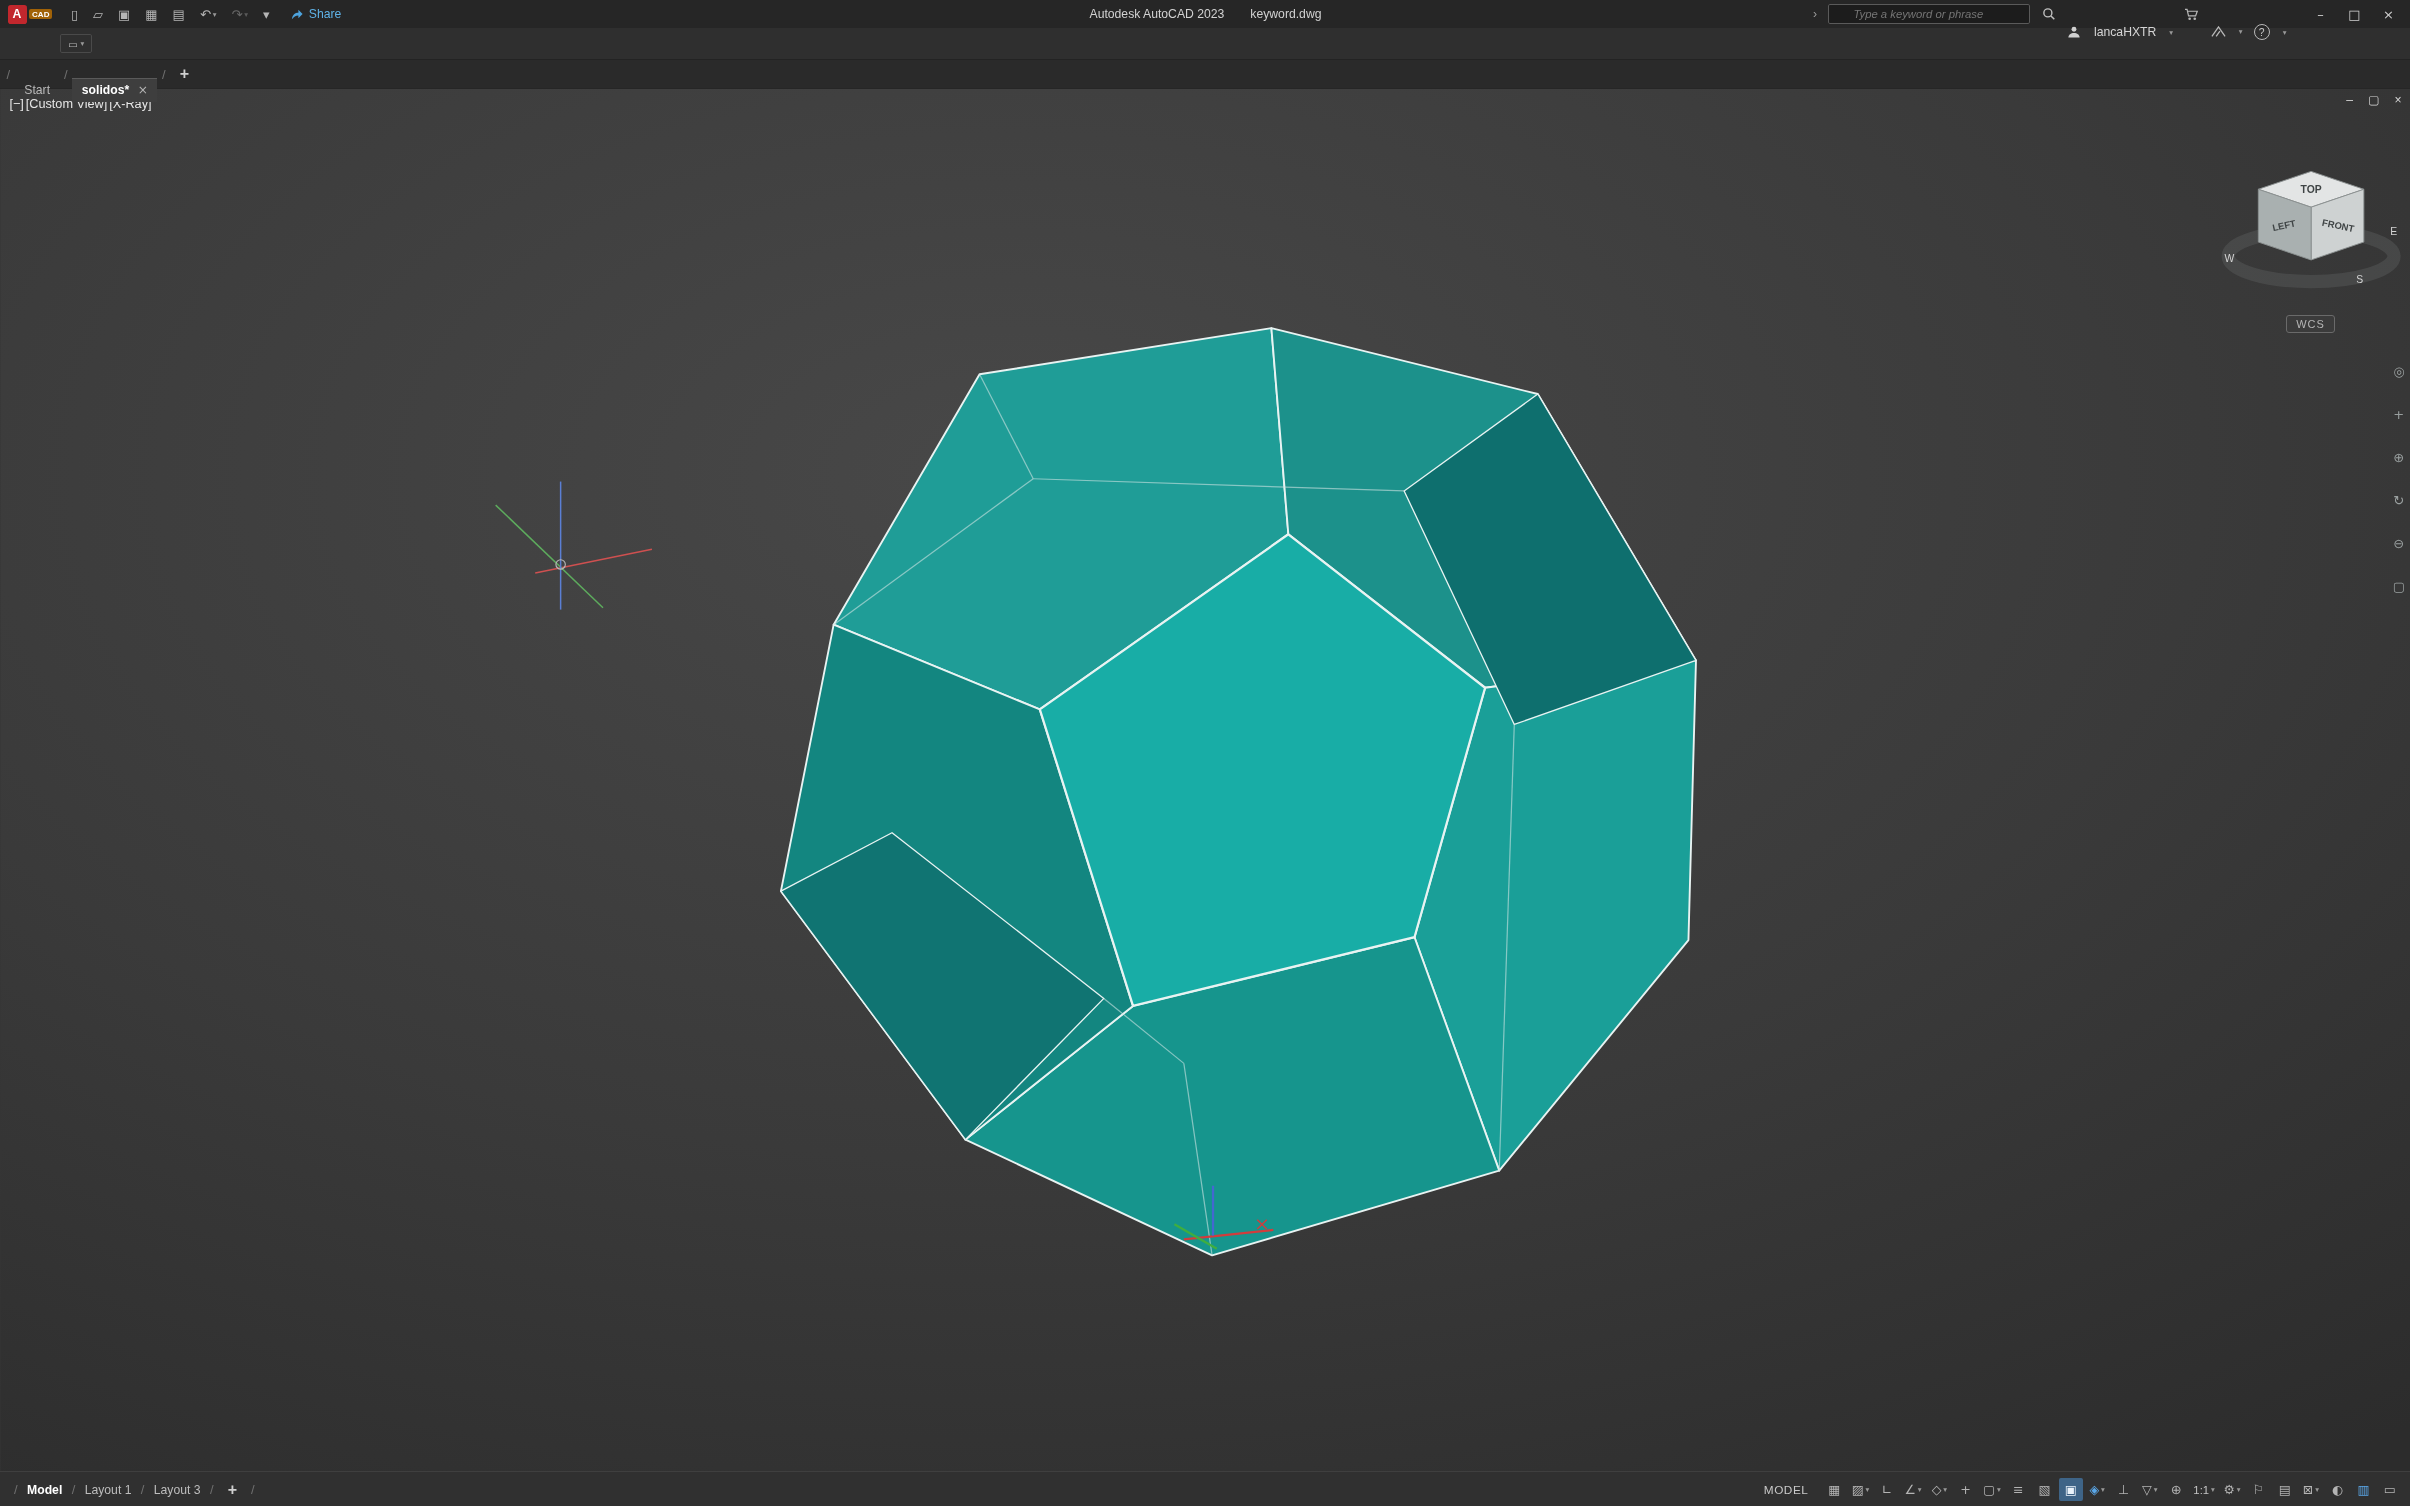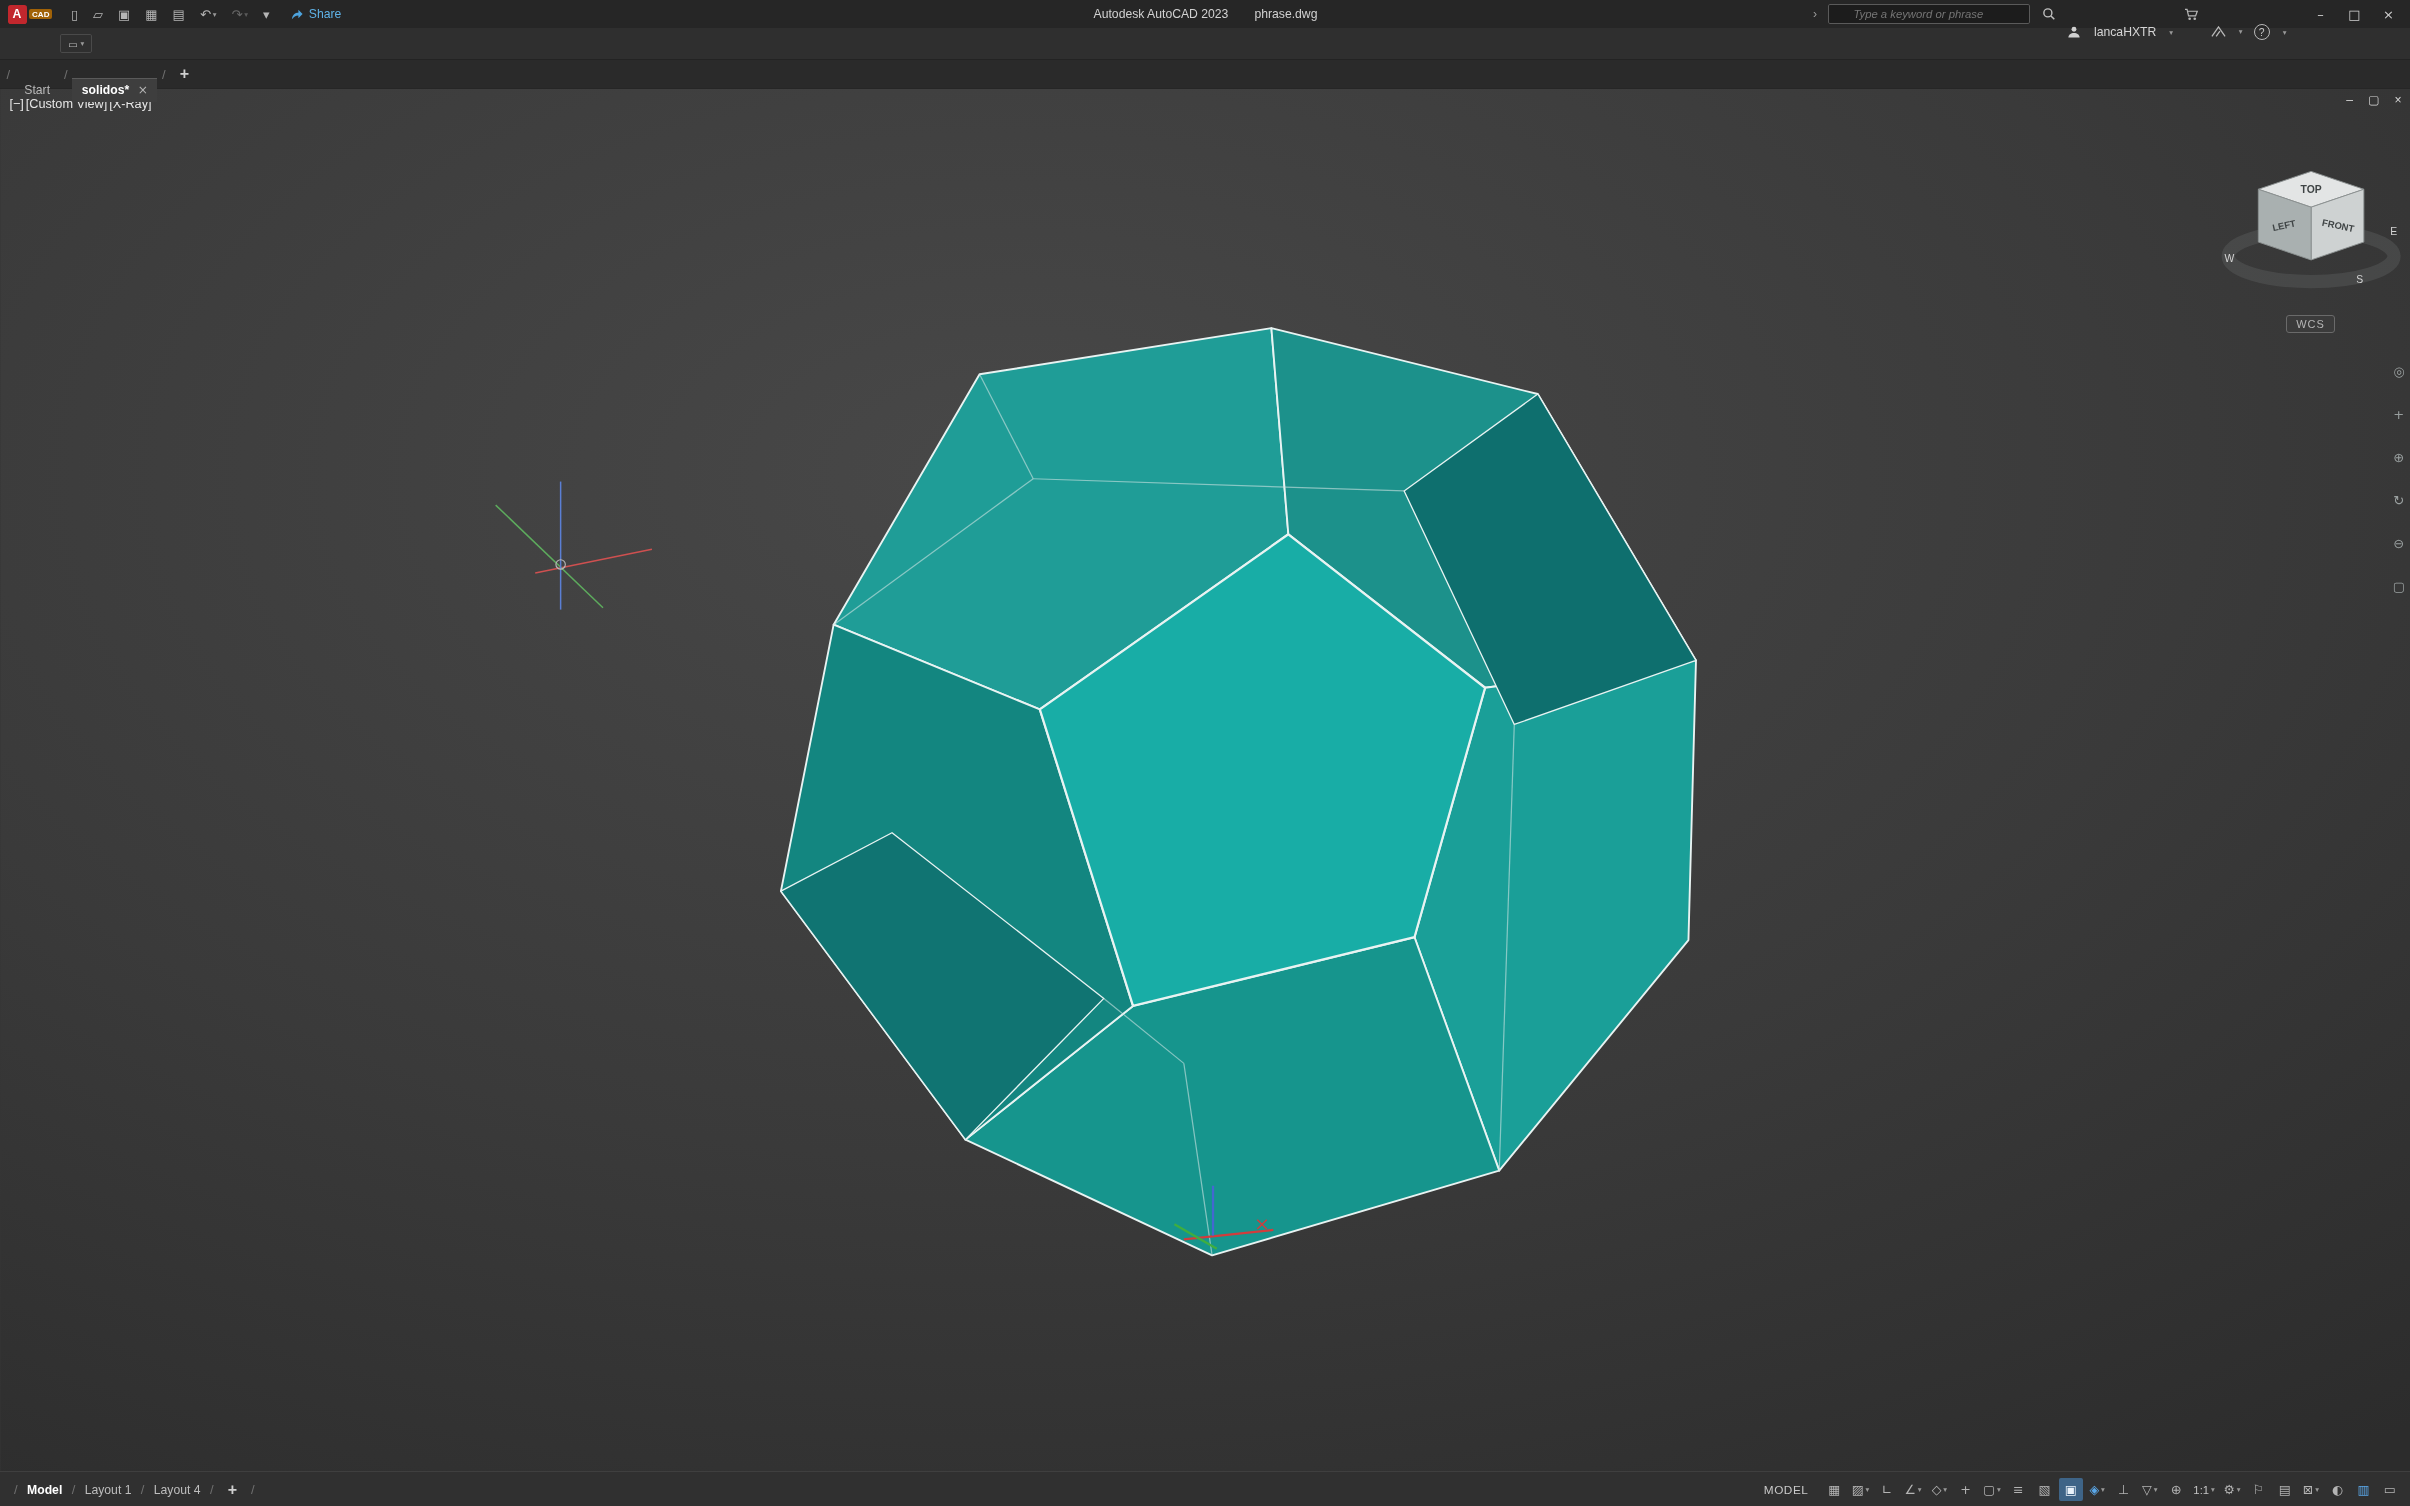--- a/index.html
+++ b/index.html
@@ -128,21 +128,21 @@
       <div class="share-btn">
         <svg width="14" height="13" viewBox="0 0 15 14">
           <path d="M2 12 C2.5 7 5.5 5 9 5 V2 l4.5 4.5 L9 11 V8 C6 8 4 9.5 2 12 Z" fill="#4da3dd"></path>
         </svg>
         <span>Share</span>
       </div>
     </div>
 
     <div class="title-center">
       <span>Autodesk AutoCAD 2023</span>
-      <span>phrase.dwg</span>
+      <span>keyword.dwg</span>
     </div>
 
     <div class="tb-right">
       <span class="tb-caret">›</span>
       <div class="searchbox">
         <input type="text" placeholder="Type a keyword or phrase" style="">
       </div>
       <svg width="14" height="14" viewBox="0 0 15 15">
         <circle cx="6.3" cy="6.3" r="4.3" fill="none" stroke="#c0c0c0" stroke-width="1.5"></circle>
         <line x1="9.6" y1="9.6" x2="13.2" y2="13.2" stroke="#c0c0c0" stroke-width="1.6"></line>
@@ -273,21 +273,21 @@
       </div>
   </div>
 
   <footer class="statusbar">
     <div style="display:flex; align-items:center;" id="layout-tabs">
         <span class="slash">/</span>
         <div class="lt active">Model</div>
         <span class="slash">/</span>
         <div class="lt">Layout 1</div>
         <span class="slash">/</span>
-        <div class="lt">Layout 4</div>
+        <div class="lt">Layout 3</div>
         <span class="slash">/</span>
         <span class="add-tab">+</span>
         <span class="slash">/</span>
       </div>
     <div class="sb-right">
       <span class="space-label">MODEL</span>
       <div style="display:flex; align-items:center; gap:2.8px;" id="status-icons">
           <div class="sicon">
             <span class="glyph">▦</span>
           </div>

